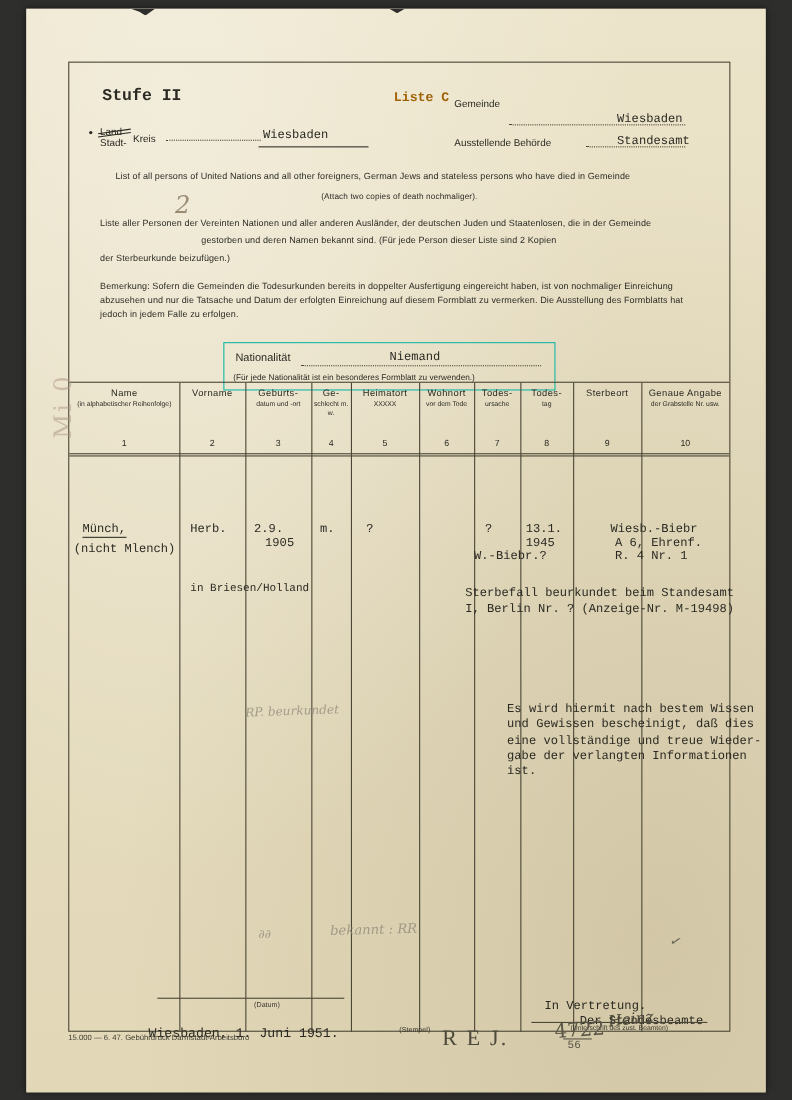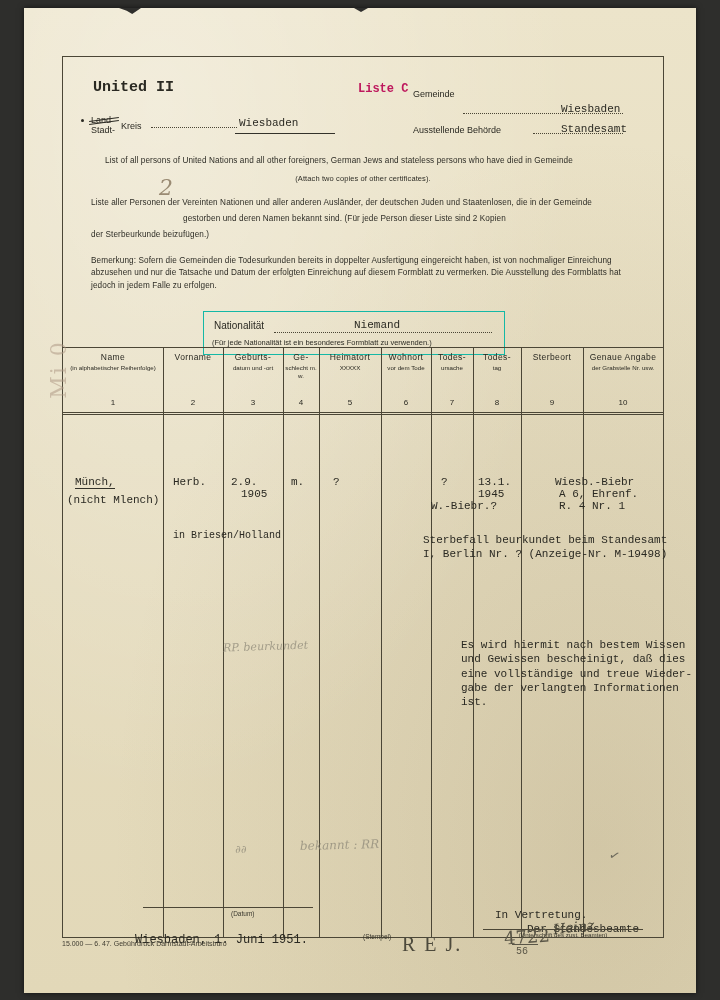--- a/index.html
+++ b/index.html
@@ -42,21 +42,21 @@
     border:1px solid #4b4636;
   }
   .bold-typed{
     font-family:"Liberation Mono", monospace;
     font-weight:normal;
     color:#2a2922;
   }
 
   
   .hdr-stufe{position:absolute;left:30px;top:22px;font-size:15px;font-weight:bold;color:#2a2922;}
-  .hdr-liste{position:absolute;left:295px;top:25px;font-size:12px;font-weight:bold;color:#be185d;}
+  .hdr-liste{position:absolute;left:295px;top:25px;font-size:12px;font-weight:bold;color:#a16207;}
   .hdr-note{position:absolute;right:18px;top:14px;width:190px;font-size:8px;line-height:1.35;font-weight:bold;text-align:left;color:#2a2922;}
 
   .lbl-land{position:absolute;left:28px;top:58px;font-size:9px;color:#2a2922;}
   .lbl-stadt{position:absolute;left:28px;top:68px;font-size:9px;color:#2a2922;}
   .strike{position:absolute;left:26px;top:62px;width:30px;height:1px;background:#2a2922;transform:rotate(-8deg);}
   .strike2{position:absolute;left:26px;top:65px;width:30px;height:1px;background:#2a2922;transform:rotate(-8deg);}
   .bullet-dot{position:absolute;left:18px;top:62px;width:3px;height:3px;background:#2a2922;border-radius:50%;}
   .lbl-kreis{position:absolute;left:58px;top:64px;font-size:9px;color:#2a2922;}
   .dots1{position:absolute;left:88px;top:70px;width:86px;border-bottom:1px dotted #4b4636;}
   .val-kreis{position:absolute;left:176px;top:60px;font-size:11px;}
@@ -174,21 +174,21 @@
 </head>
 <body>
 
 <div class="page">
   <div class="paper-texture"></div>
   <div class="top-nick"></div>
   <div class="top-nick2"></div>
 
   <div class="frame">
 
-    <div class="hdr-stufe bold-typed">United II</div>
+    <div class="hdr-stufe bold-typed">Stufe II</div>
     <div class="hdr-liste bold-typed">Liste C</div>
 
     <div class="bullet-dot"></div>
     <div class="lbl-land">Land</div>
     <div class="lbl-stadt">Stadt-</div>
     <div class="strike"></div>
     <div class="strike2"></div>
     <div class="lbl-kreis">Kreis</div>
     <div class="dots1"></div>
     <div class="val-kreis bold-typed">Wiesbaden</div>
@@ -196,21 +196,21 @@
 
     <div class="lbl-gemeinde">Gemeinde</div>
     <div class="dots2"></div>
     <div class="val-gemeinde bold-typed">Wiesbaden</div>
 
     <div class="lbl-behoerde">Ausstellende Behörde</div>
     <div class="dots3"></div>
     <div class="val-behoerde bold-typed">Standesamt</div>
 
     <div class="para en">List of all persons of United Nations and all other foreigners, German Jews and stateless persons who have died in Gemeinde</div>
-    <div class="para en2">(Attach two copies of other certificates).</div>
+    <div class="para en2">(Attach two copies of death nochmaliger).</div>
     <div class="para de">Liste aller Personen der Vereinten Nationen und aller anderen Ausländer, der deutschen Juden und Staatenlosen, die in der Gemeinde</div>
     <div class="para de2">gestorben und deren Namen bekannt sind. (Für jede Person dieser Liste sind 2 Kopien</div>
     <div class="para de3">der Sterbeurkunde beizufügen.)</div>
     <div class="para bem">Bemerkung: Sofern die Gemeinden die Todesurkunden bereits in doppelter Ausfertigung eingereicht haben, ist von nochmaliger Einreichung abzusehen und nur die Tatsache und Datum der erfolgten Einreichung auf diesem Formblatt zu vermerken. Die Ausstellung des Formblatts hat jedoch in jedem Falle zu erfolgen.</div>
 
     <div class="nat-box">
       <div class="nat-lbl">Nationalität</div>
       <div class="nat-dots"></div>
       <div class="nat-val bold-typed">Niemand</div>
       <div class="nat-sub">(Für jede Nationalität ist ein besonderes Formblatt zu verwenden.)</div>

